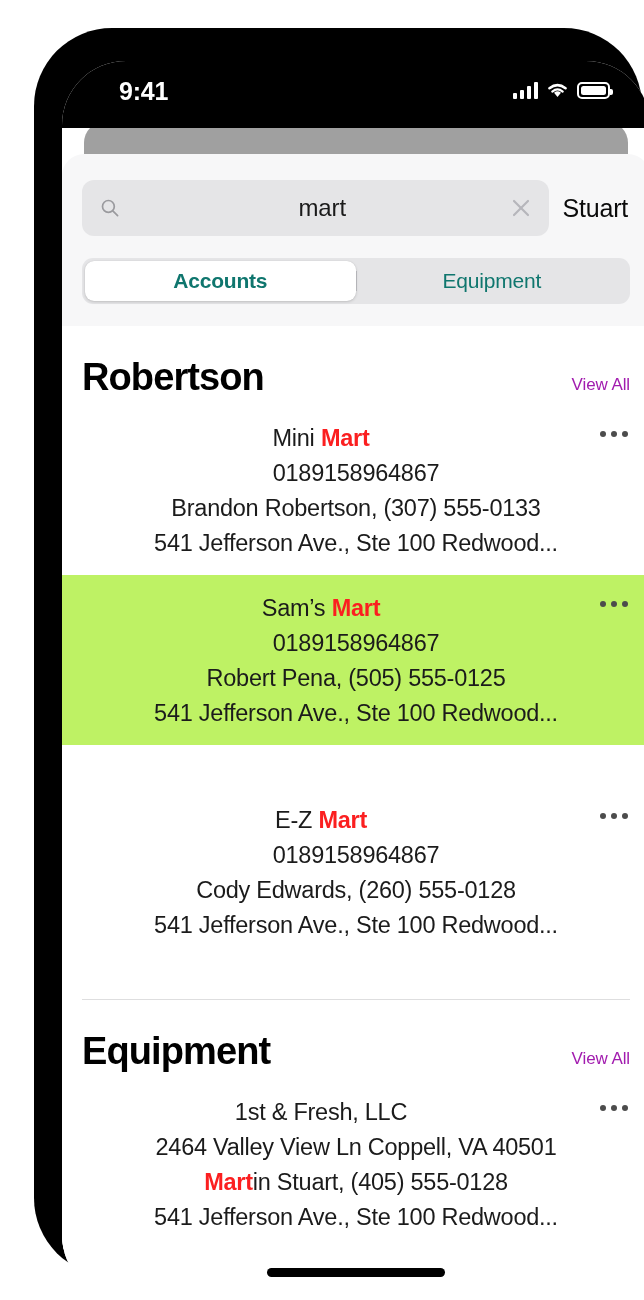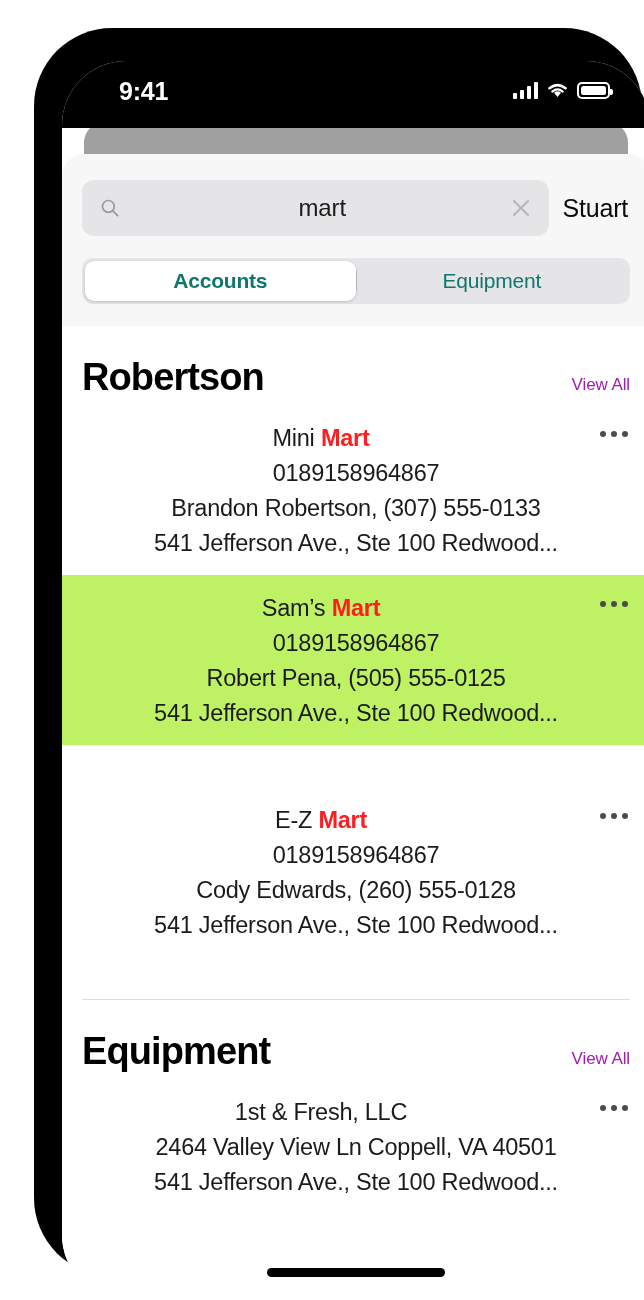--- a/index.html
+++ b/index.html
@@ -415,20 +415,21 @@
         </div>
 
         <div class="card">
           <div class="more-btn">
               <span></span>
               <span></span>
               <span></span>
             </div>
           <div class="card-line title">1st &amp; Fresh, LLC</div>
           <div class="card-line">2464 Valley View Ln  Coppell, VA 40501</div>
+          <div class="card-line"><span class="hl">Mart</span><span>in Stuart, (405) 555-0128</span></div>
           <div class="card-line">541 Jefferson Ave., Ste 100 Redwood...</div>
         </div>
 
       </div>
     </div>
 
     <div class="home-indicator"></div>
   </div>
 </div>
 

